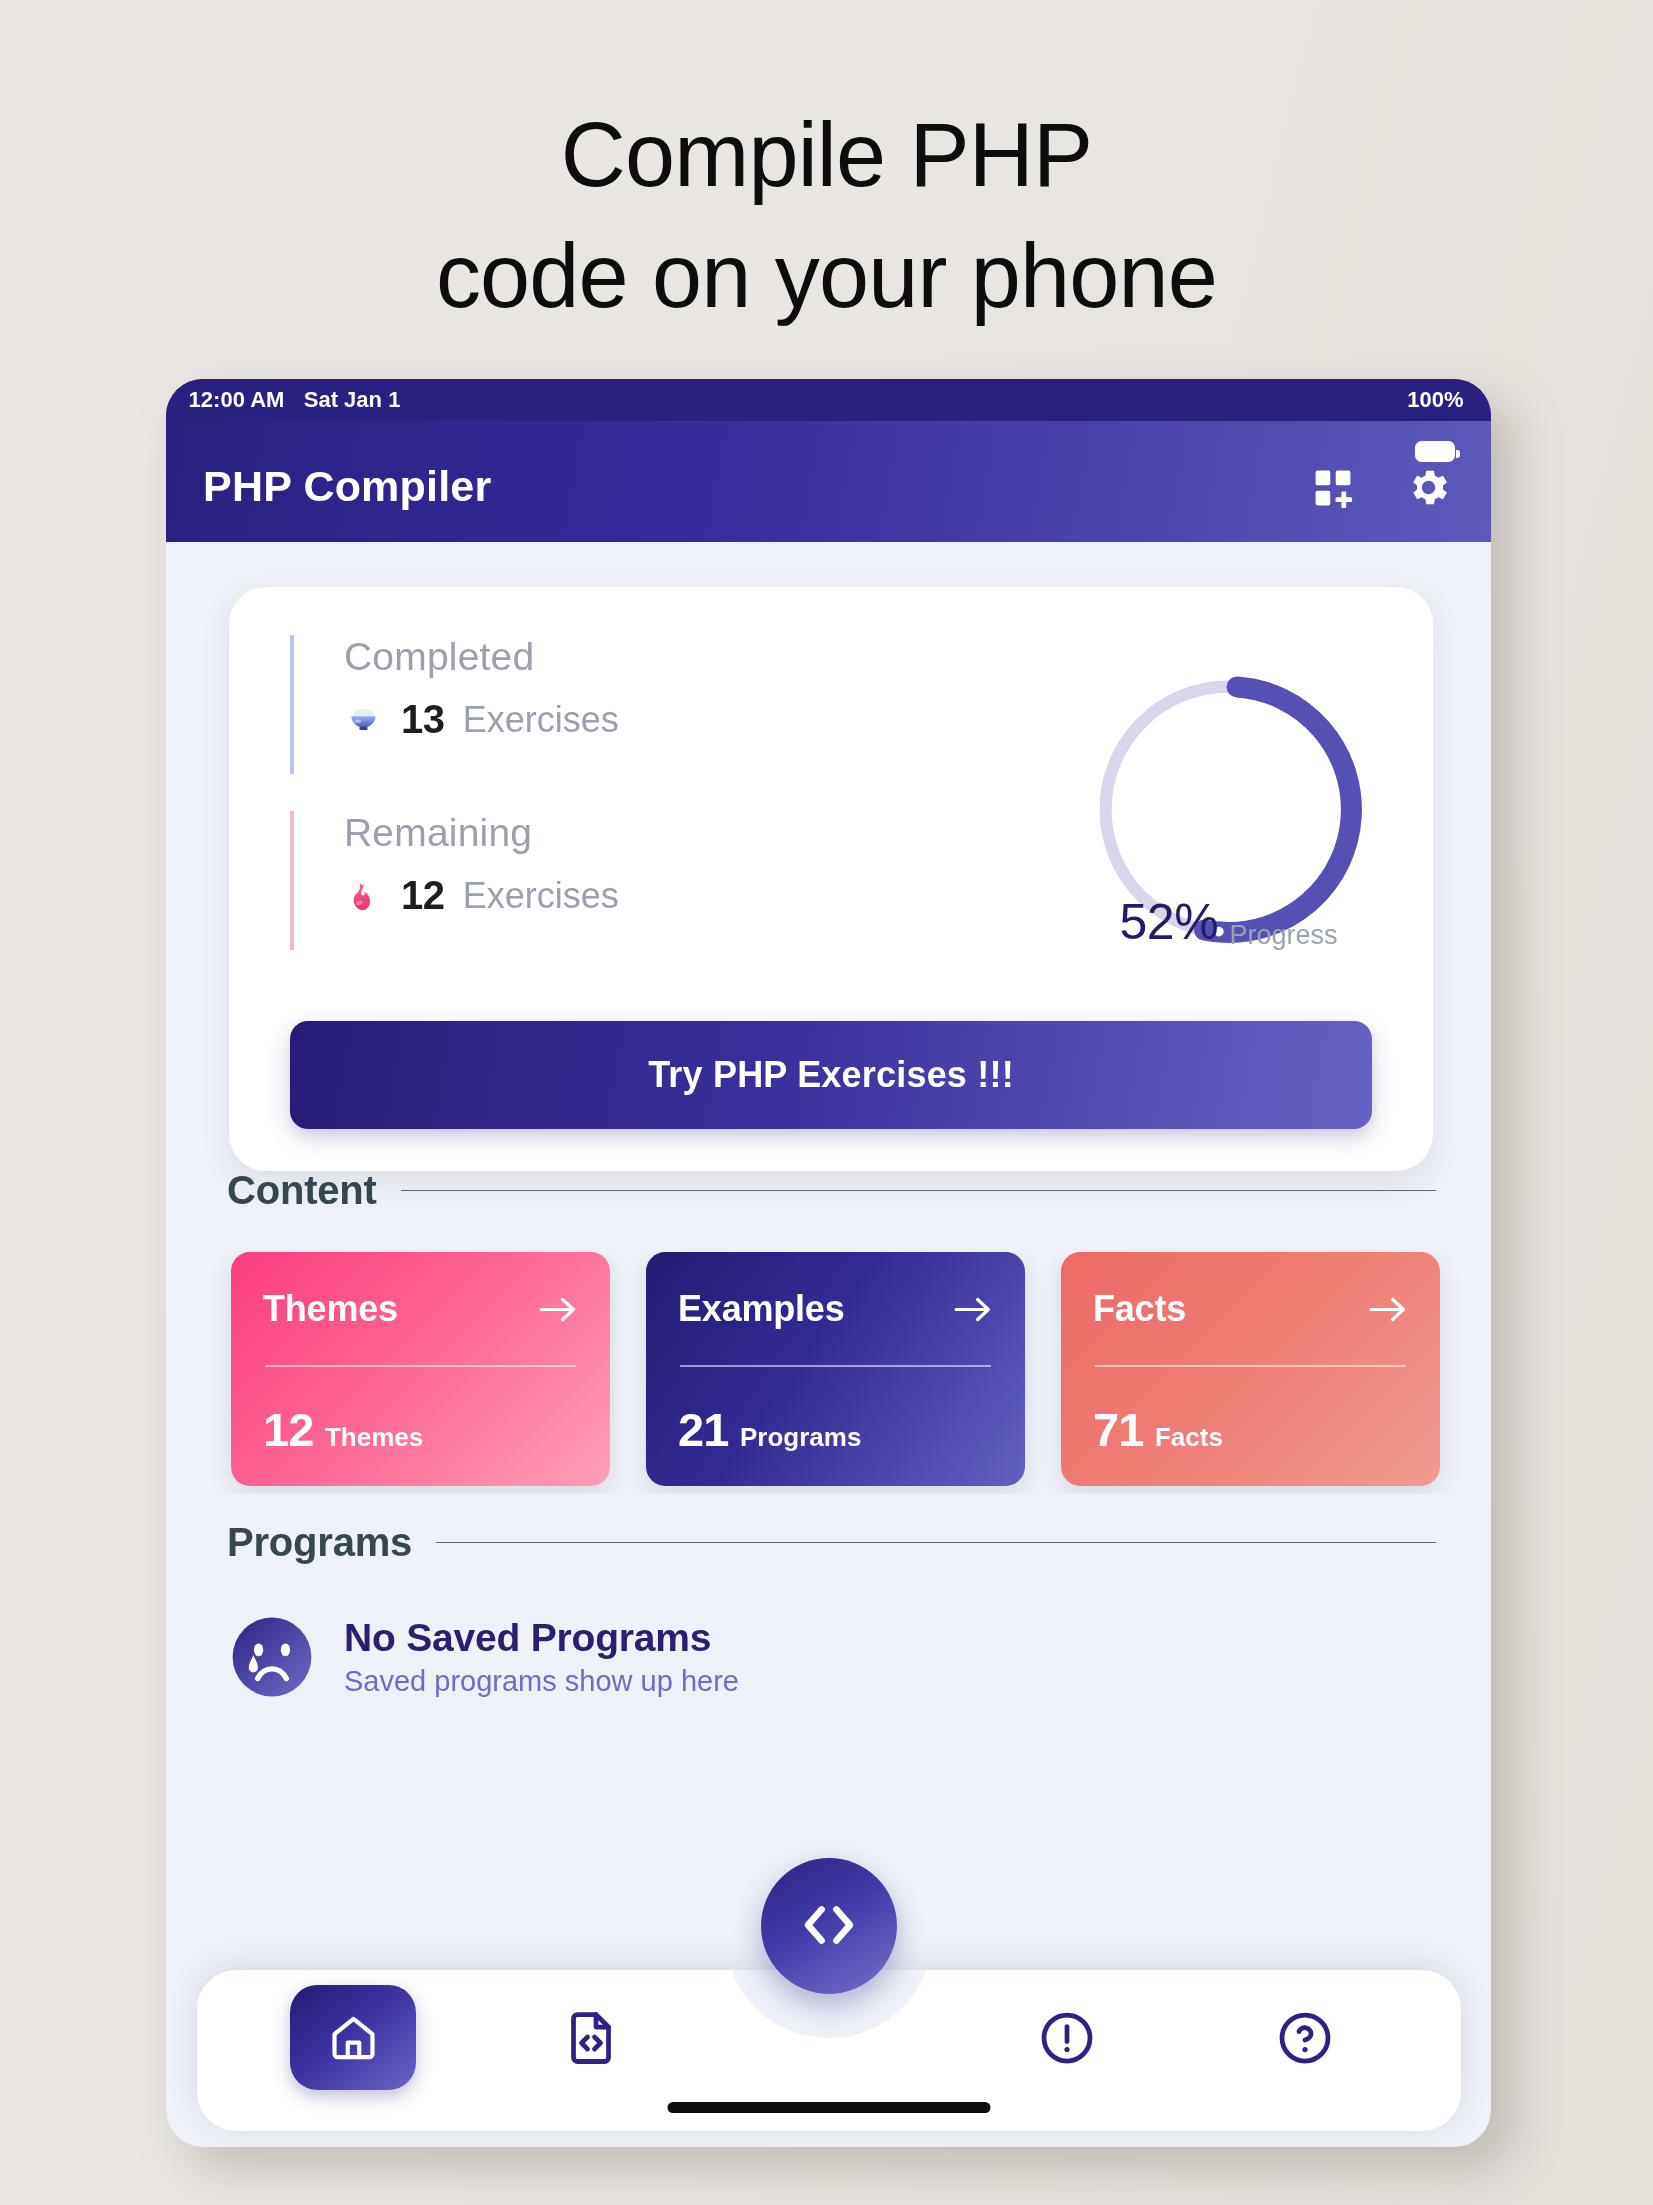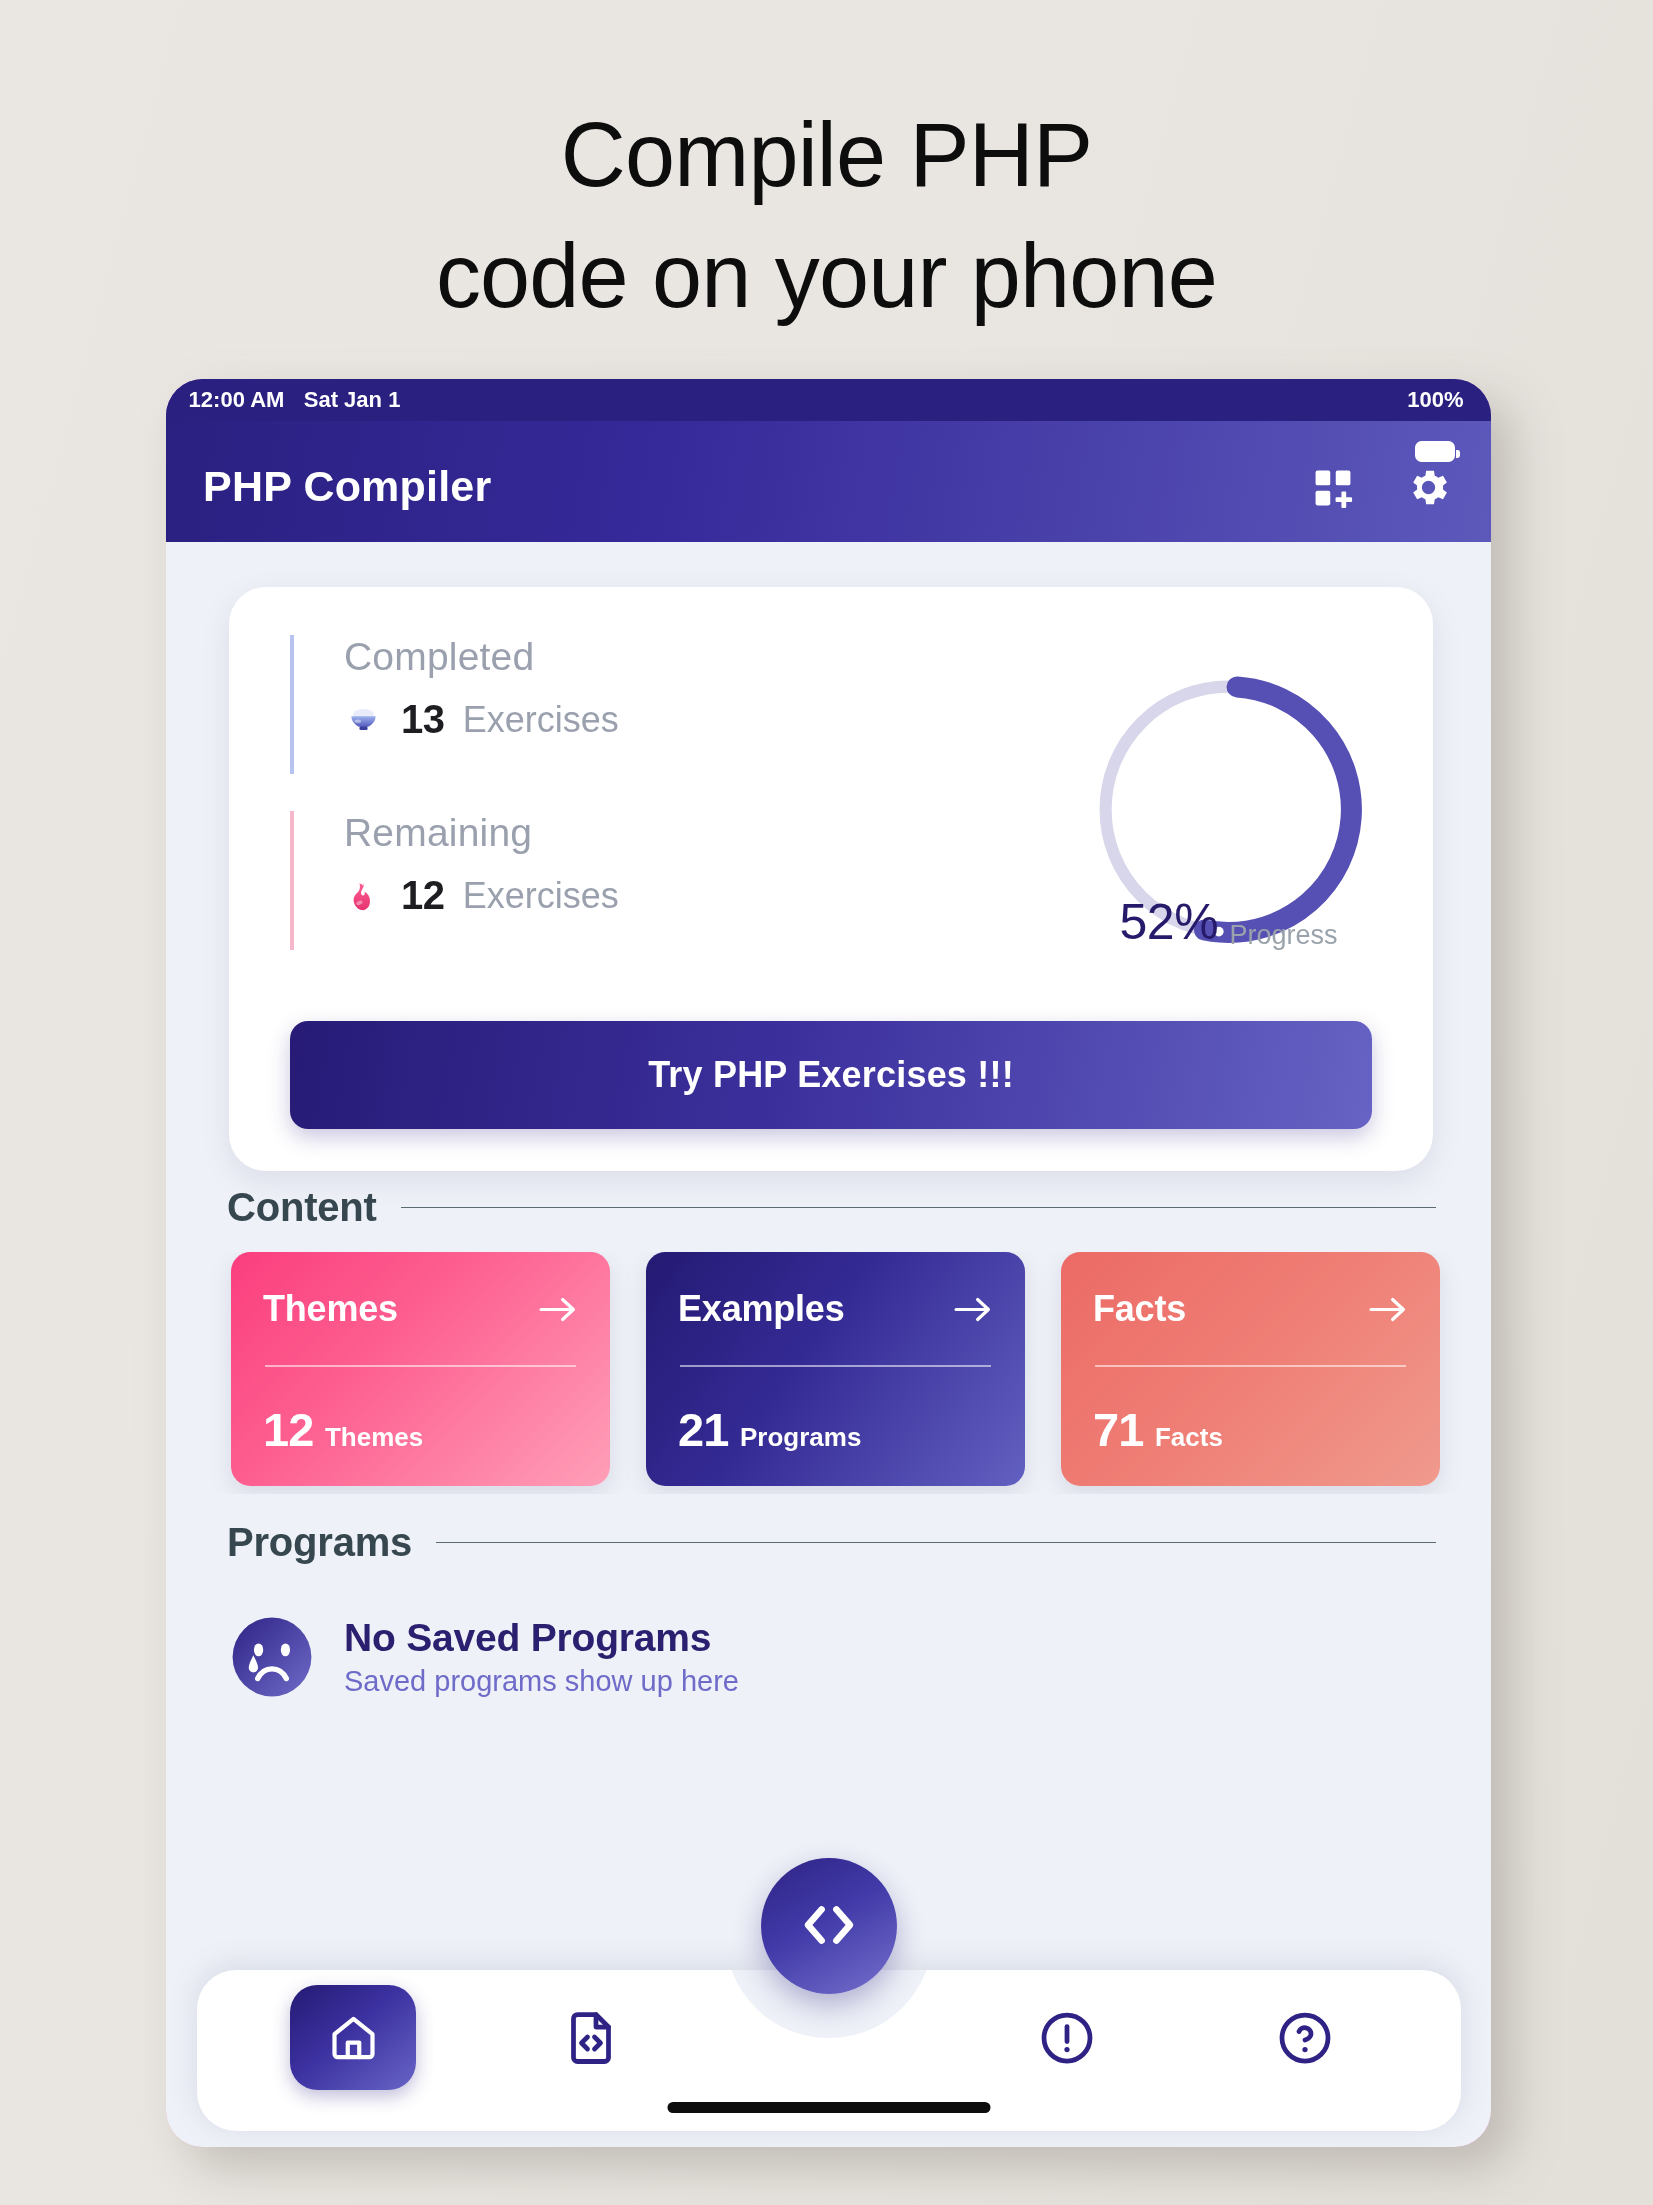--- a/index.html
+++ b/index.html
@@ -237,21 +237,21 @@
     width: 379px;
     height: 234px;
     border-radius: 19.4px;
     padding: 36px 32px 29px 32px;
     display: flex;
     flex-direction: column;
     justify-content: space-between;
     color: #ffffff;
     box-shadow: 0 8px 21px rgba(110,115,150,.17);
   }
-  .cc-themes   { background: linear-gradient(135deg, #fb3e7e 0%, #fd5f90 40%, #ff9fb8 100%); }
+  .cc-themes   { background: linear-gradient(135deg, #fb3e7e 0%, #fd5f90 40%, #ff9fb8 100%); border-radius: 19px; }
   .cc-examples { background: linear-gradient(125deg, #241a73 0%, #342a94 42%, #6260c1 100%); }
   .cc-facts    { background: linear-gradient(135deg, #ec6a66 0%, #ef7f76 50%, #f09a8d 100%); }
   .cc-top {
     display: flex;
     align-items: center;
     justify-content: space-between;
   }
   .cc-title {
     font-size: 36px;
     font-weight: 700;
@@ -481,21 +481,21 @@
         </svg>
         <div class="ring-center">
           <div class="ring-pct">52%</div>
           <div class="ring-sub">Progress</div>
         </div>
       </div>
 
       <button class="cta-btn">Try PHP Exercises !!!</button>
     </div>
 
-    <div class="section-head" style="top: 643px;">
+    <div class="section-head" style="top: 626px;">
       <span class="section-title">Content</span>
       <span class="section-rule"></span>
     </div>
 
     <div class="content-strip">
       <div class="content-track">
 
         <div class="content-card cc-themes">
           <div class="cc-top">
             <span class="cc-title">Themes</span>

